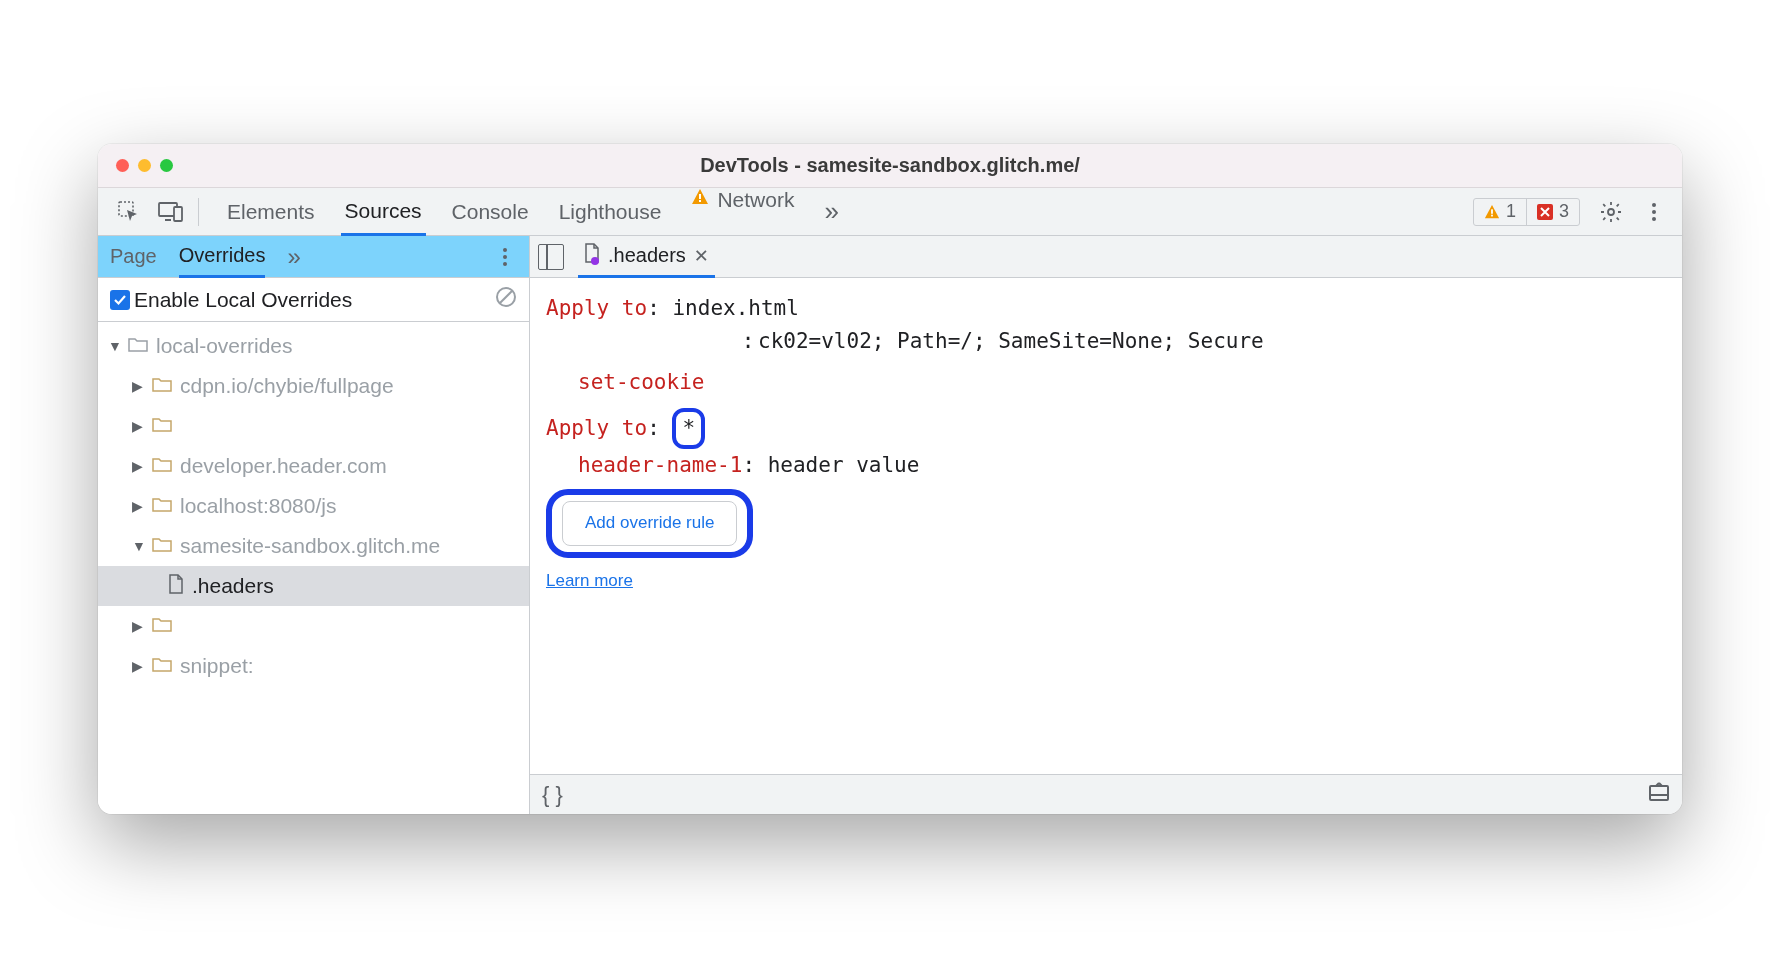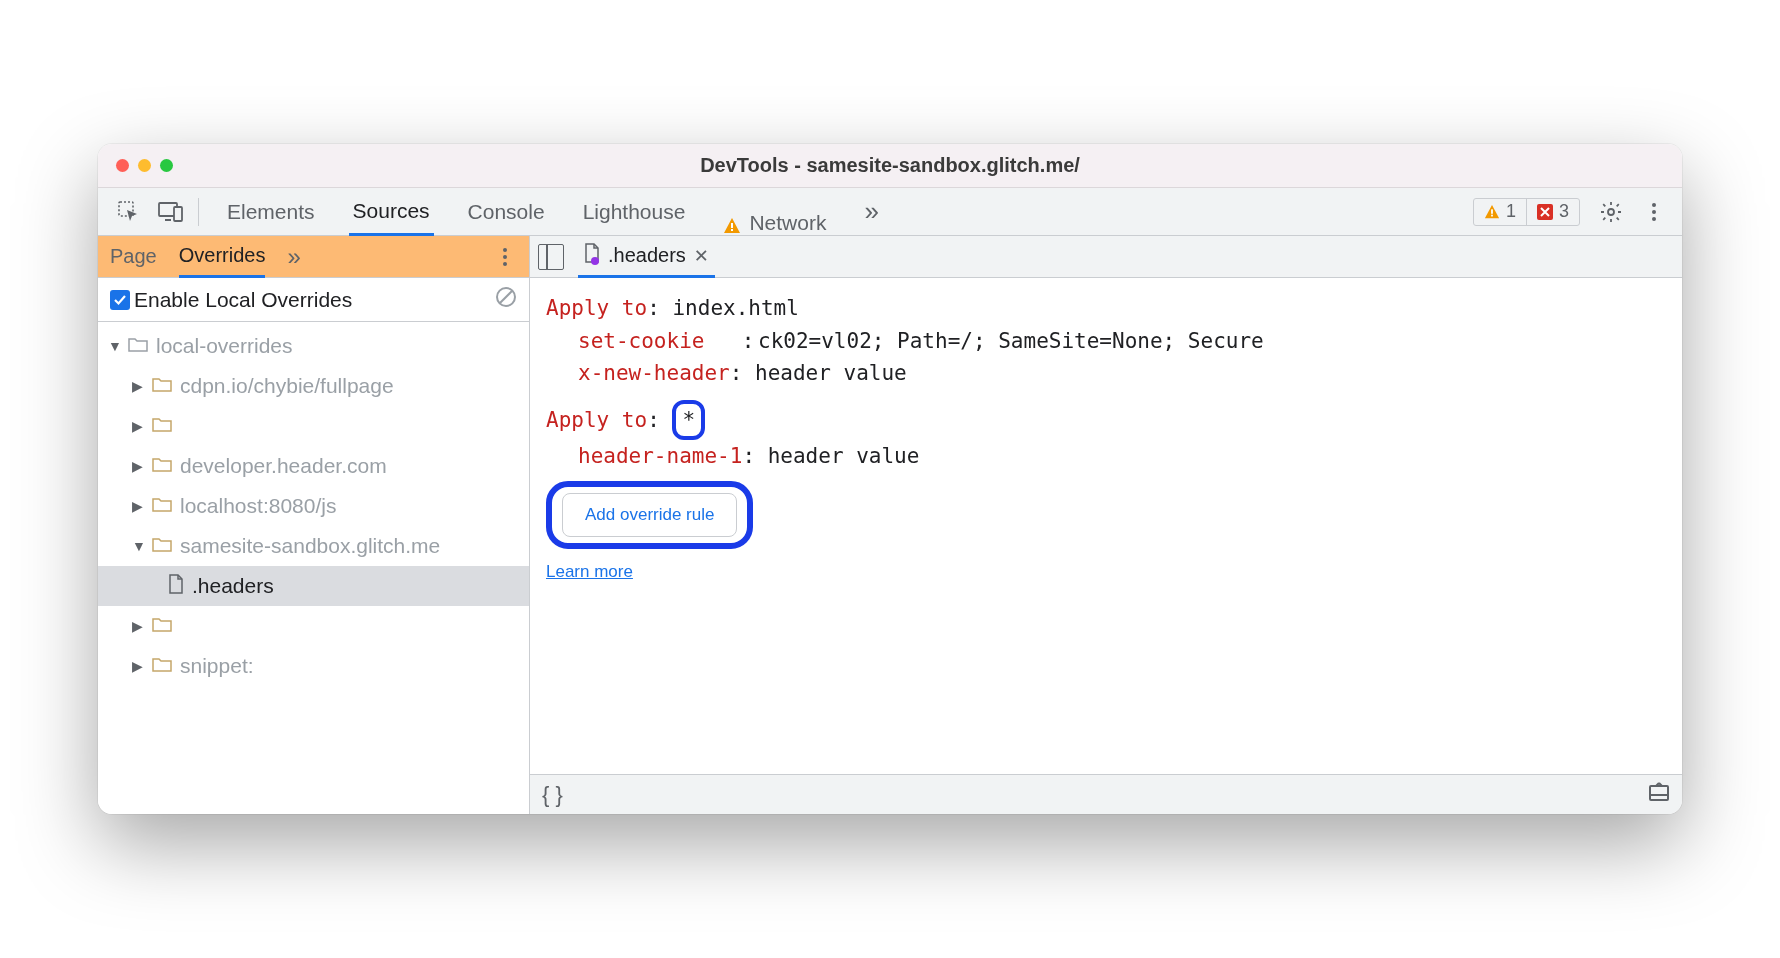--- a/index.html
+++ b/index.html
@@ -45,34 +45,34 @@
     height: 48px;
     background: #f1f3f4;
     border-bottom: 1px solid #cacdd1;
     display: flex;
     align-items: center;
     padding: 0 10px;
     font-size: 21px;
     color: #5f6368;
   }
   .tool-icon { width: 34px; height: 34px; display:flex; align-items:center; justify-content:center; margin: 0 4px; }
-  .tab-list { display: flex; align-items: center; height: 100%; margin-left: 18px; gap: 30px; flex: 1; }
+  .tab-list { display: flex; align-items: center; height: 100%; margin-left: 18px; gap: 22px; flex: 1; }
   .tab { height: 100%; display: flex; align-items: center; padding: 0 4px; cursor: pointer; }
   .tab.active { color: #202124; border-bottom: 3px solid #1a73e8; margin-bottom: -1px; font-weight: 400; }
-  .net-tab { display: flex; align-items: flex-end; gap: 8px; }
+  .net-tab { display: flex; align-items: flex-start; gap: 8px; }
   .toolbar-right { display: flex; align-items: center; gap: 10px; margin-right: 6px; }
   .badge-box { display:flex; border:1px solid #cacdd1; border-radius:3px; overflow:hidden; height:28px; }
   .badge { display:flex; align-items:center; gap:6px; padding:0 10px; font-size:18px; }
   .badge + .badge { border-left:1px solid #cacdd1; }
   .gear { font-size: 24px; color:#5f6368; }
   .kebab { width:24px; display:flex; flex-direction:column; align-items:center; gap:3px; }
   .kebab span { width:4px; height:4px; border-radius:50%; background:#5f6368; }
   .body { flex:1; display:flex; overflow:hidden; }
   .sidebar { width: 432px; border-right:1px solid #cacdd1; display:flex; flex-direction:column; background:#fff; overflow:hidden; }
-  .subtabs { height:42px; border-bottom:1px solid #cacdd1; display:flex; align-items:center; padding:0 12px; font-size:20px; color:#5f6368; gap:22px; background:#fdba74; }
+  .subtabs { height:42px; border-bottom:1px solid #cacdd1; display:flex; align-items:center; padding:0 12px; font-size:20px; color:#5f6368; gap:22px; background:#7dd3fc; }
   .subtabs .st.active { color:#202124; border-bottom:3px solid #1a73e8; height:100%; display:flex; align-items:center; margin-bottom:-1px; }
   .subtabs .more, .subtabs .kb { margin-left:auto; }
   .enable-row { height:44px; border-bottom:1px solid #cacdd1; display:flex; align-items:center; padding:0 12px; font-size:21px; color:#202124; gap:4px; }
   .checkbox { width:20px; height:20px; border-radius:3px; background:#1a73e8; display:flex; align-items:center; justify-content:center; }
   .checkbox svg { width:14px; height:14px; }
   .clear-btn { margin-left:auto; color:#9aa0a6; }
   .tree { flex:1; overflow:hidden; font-size:21px; color:#9aa0a6; padding-top:4px; }
   .tree-row { display:flex; align-items:center; height:40px; white-space:nowrap; overflow:hidden; }
   .tree-row.depth0 { padding-left:10px; }
   .tree-row.depth1 { padding-left:34px; }
@@ -85,21 +85,21 @@
   .file-tabs { height:42px; border-bottom:1px solid #cacdd1; display:flex; align-items:center; padding:0 8px; gap:14px; font-size:20px; background:#f1f3f4; }
   .file-tab { display:flex; align-items:center; gap:8px; height:100%; padding:0 6px; color:#202124; border-bottom:3px solid #1a73e8; margin-bottom:-1px; }
   .file-tab .close { color:#5f6368; font-size:18px; }
   .collapse-icon { width:26px; height:26px; border:1.5px solid #5f6368; border-radius:2px; position:relative; }
   .collapse-icon::after { content:''; position:absolute; left:7px; top:0; bottom:0; width:1.5px; background:#5f6368; }
   .purpledot { width:8px; height:8px; border-radius:50%; background:#9334e6; display:inline-block; margin-left:-3px; margin-bottom:-1px; }
   .editor { flex:1; padding:14px 16px 10px 16px; font-family: 'SF Mono', Menlo, Consolas, monospace; font-size:21px; color:#202124; line-height:1.55; overflow:hidden; }
   .kw { color:#c5221f; }
   .hdrname { color:#c5221f; }
   .row1 { display:flex; }
-  .row1 .left { width:160px; }
+  .row1 .left { width:160px;margin-top:41px; }
   .indent { padding-left:32px; }
   .ring { border:4px solid #1a3be8; border-radius:12px; padding:0 6px; display:inline-block; }
   .addbtn { display:inline-block; border:1px solid #cacdd1; border-radius:8px; padding:8px 22px; color:#1a73e8; font-size:17px; font-family:-apple-system, sans-serif; font-weight:500; }
   .ring-btn { border:6px solid #1a3be8; border-radius:22px; padding:6px 10px; display:inline-block; margin-top:8px; }
   .learn { color:#1a73e8; text-decoration:underline; font-family:-apple-system, sans-serif; font-size:17px; display:inline-block; margin-top:10px; }
   .statusbar { height:40px; border-top:1px solid #cacdd1; display:flex; align-items:center; padding:0 12px; color:#5f6368; font-size:22px; justify-content:space-between; background:#f1f3f4; }
 </style>
 </head>
 <body>
 
@@ -284,21 +284,20 @@
         </div>
       </div>
 
       <div class="editor">
         <div><span class="kw">Apply to</span>: <span>index.html</span></div>
         <div class="indent row1">
           <div class="left"><span class="hdrname">set-cookie</span></div>
           <div style="width:20px;text-align:center;">:</div>
           <div style="flex:1;"><span>ck02=vl02; Path=/; SameSite=None; Secure</span></div>
         </div>
-        <div class="indent"><span class="hdrname">x-new-header</span>: <span>header value</span></div>
         <div style="margin-top:10px;"><span class="kw">Apply to</span>: <span class="ring"><span>*</span></span></div>
         <div class="indent"><span class="hdrname">header-name-1</span>: <span>header value</span></div>
         <div class="ring-btn">
           <span class="addbtn">Add override rule</span>
         </div>
         <div><a class="learn">Learn more</a></div>
       </div>
 
       <div class="statusbar">
         <span>{ }</span>

